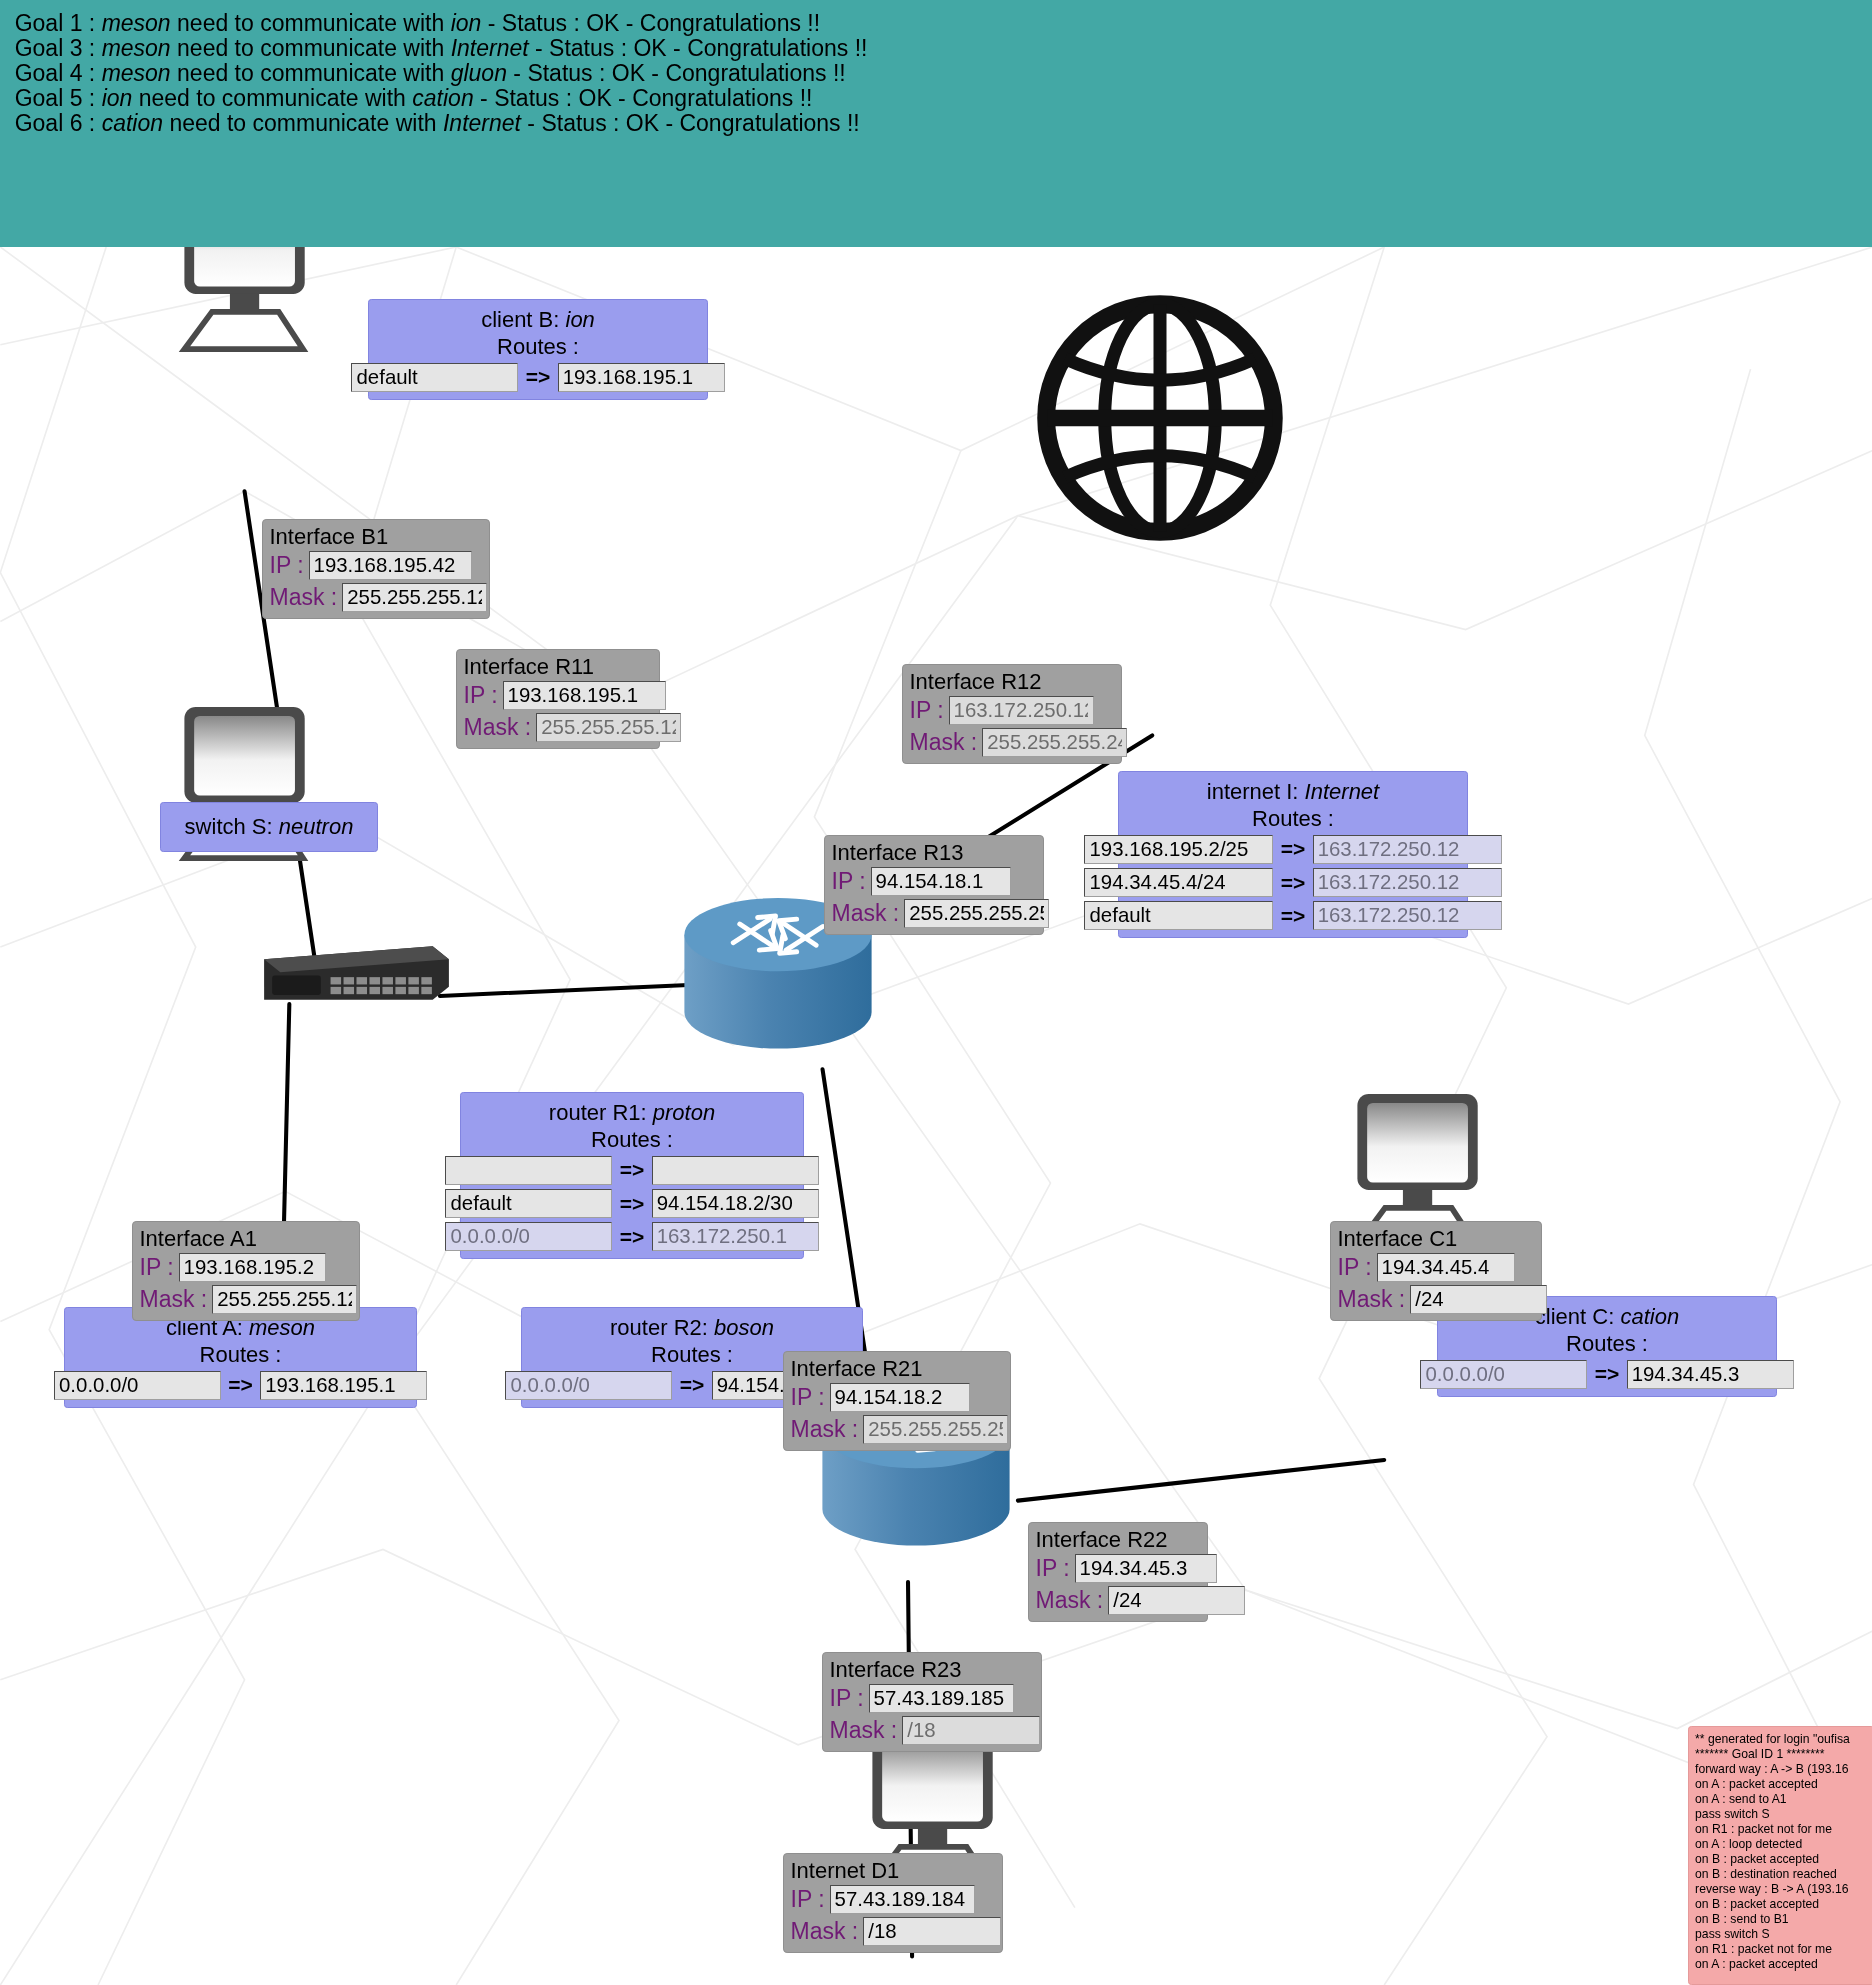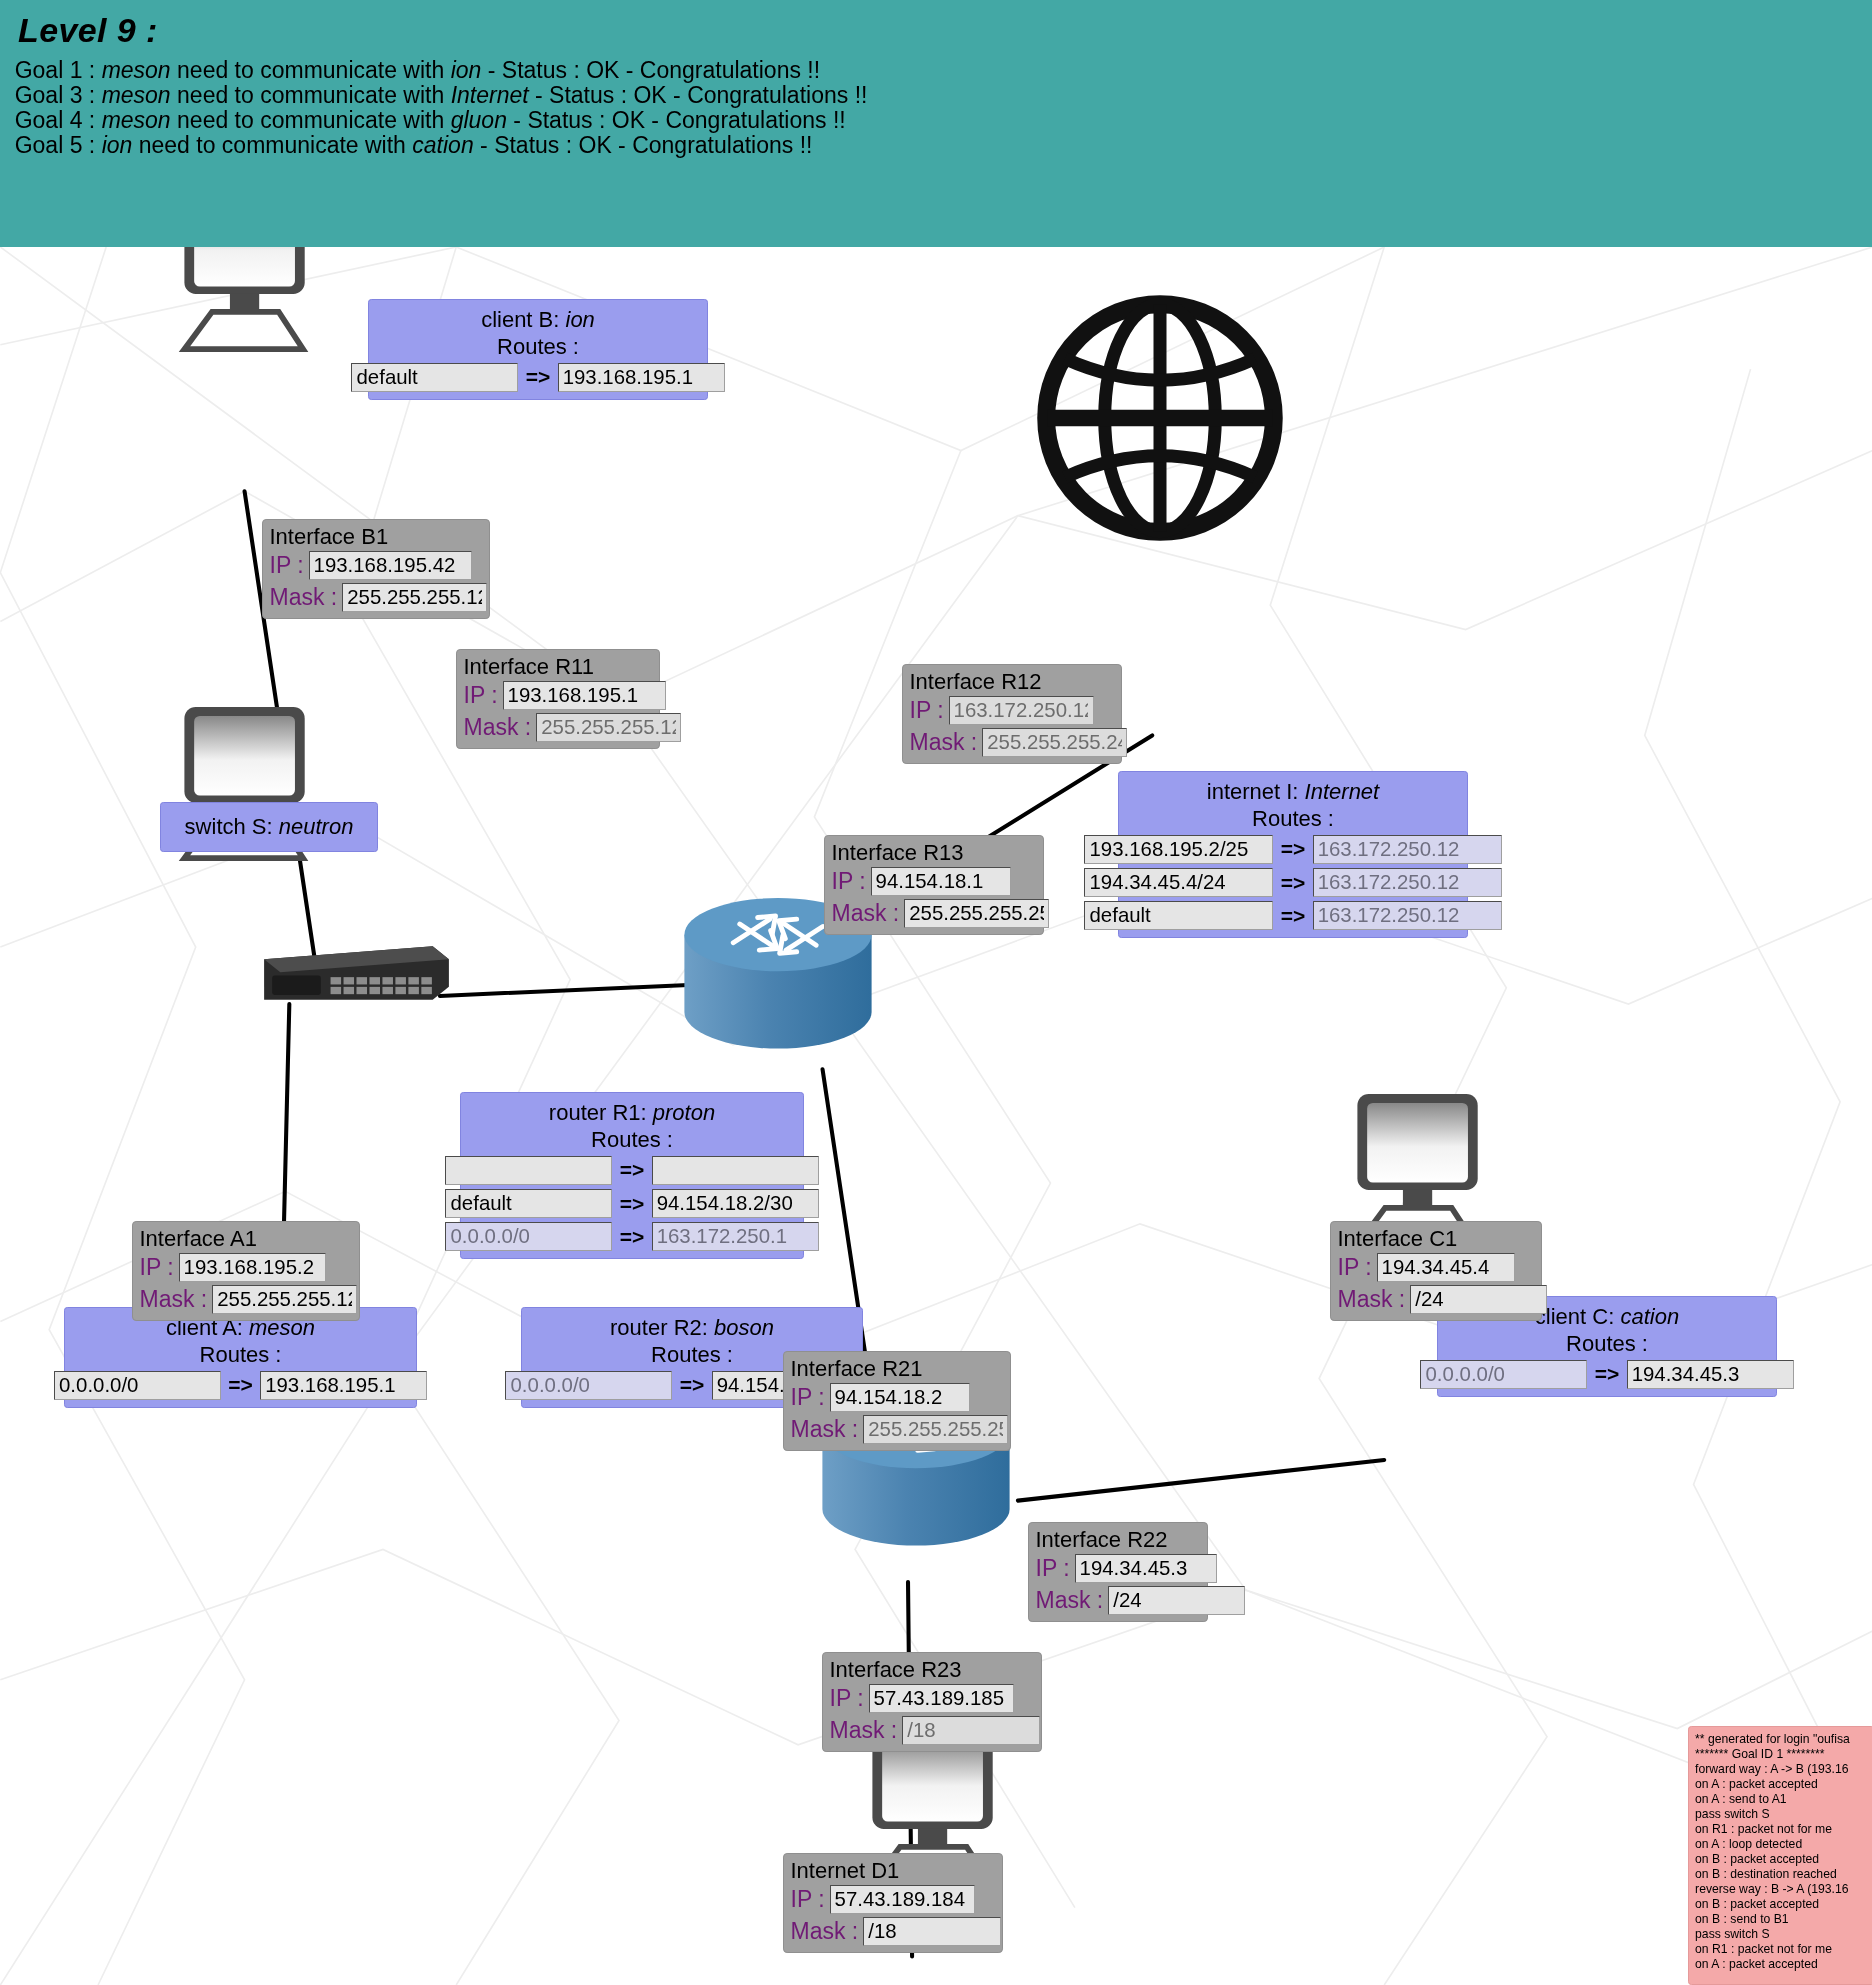--- a/index.html
+++ b/index.html
@@ -128,33 +128,35 @@
     overflow: hidden;
     height: 259px;
   }
 </style>
 </head>
 <body>
 
 <div id="root">
 
   <div id="header">
-    <div class="title">Level 9 :</div>
 
     <div class="goal">
       <span>Goal 1 : </span><i>meson</i><span> need to communicate with </span><i>ion</i><span> - Status : OK - Congratulations !!</span>
     </div>
     <div class="goal">
       <span>Goal 3 : </span><i>meson</i><span> need to communicate with </span><i>Internet</i><span> - Status : OK - Congratulations !!</span>
     </div>
     <div class="goal">
       <span>Goal 4 : </span><i>meson</i><span> need to communicate with </span><i>gluon</i><span> - Status : OK - Congratulations !!</span>
     </div>
     <div class="goal">
       <span>Goal 5 : </span><i>ion</i><span> need to communicate with </span><i>cation</i><span> - Status : OK - Congratulations !!</span>
+    </div>
+    <div class="goal">
+      <span>Goal 6 : </span><i>cation</i><span> need to communicate with </span><i>Internet</i><span> - Status : OK - Congratulations !!</span>
     </div>
 
   </div>
 
   <div id="map">
 
     <svg id="bglines" viewBox="0 0 2300 2135">
       <g stroke="#ededed" stroke-width="2" fill="none">
         <path d="M0,120 L560,0 L1180,250 L1700,0"></path>
         <path d="M0,460 L300,300 L760,560 L1250,330 L1800,470 L2300,250"></path>

